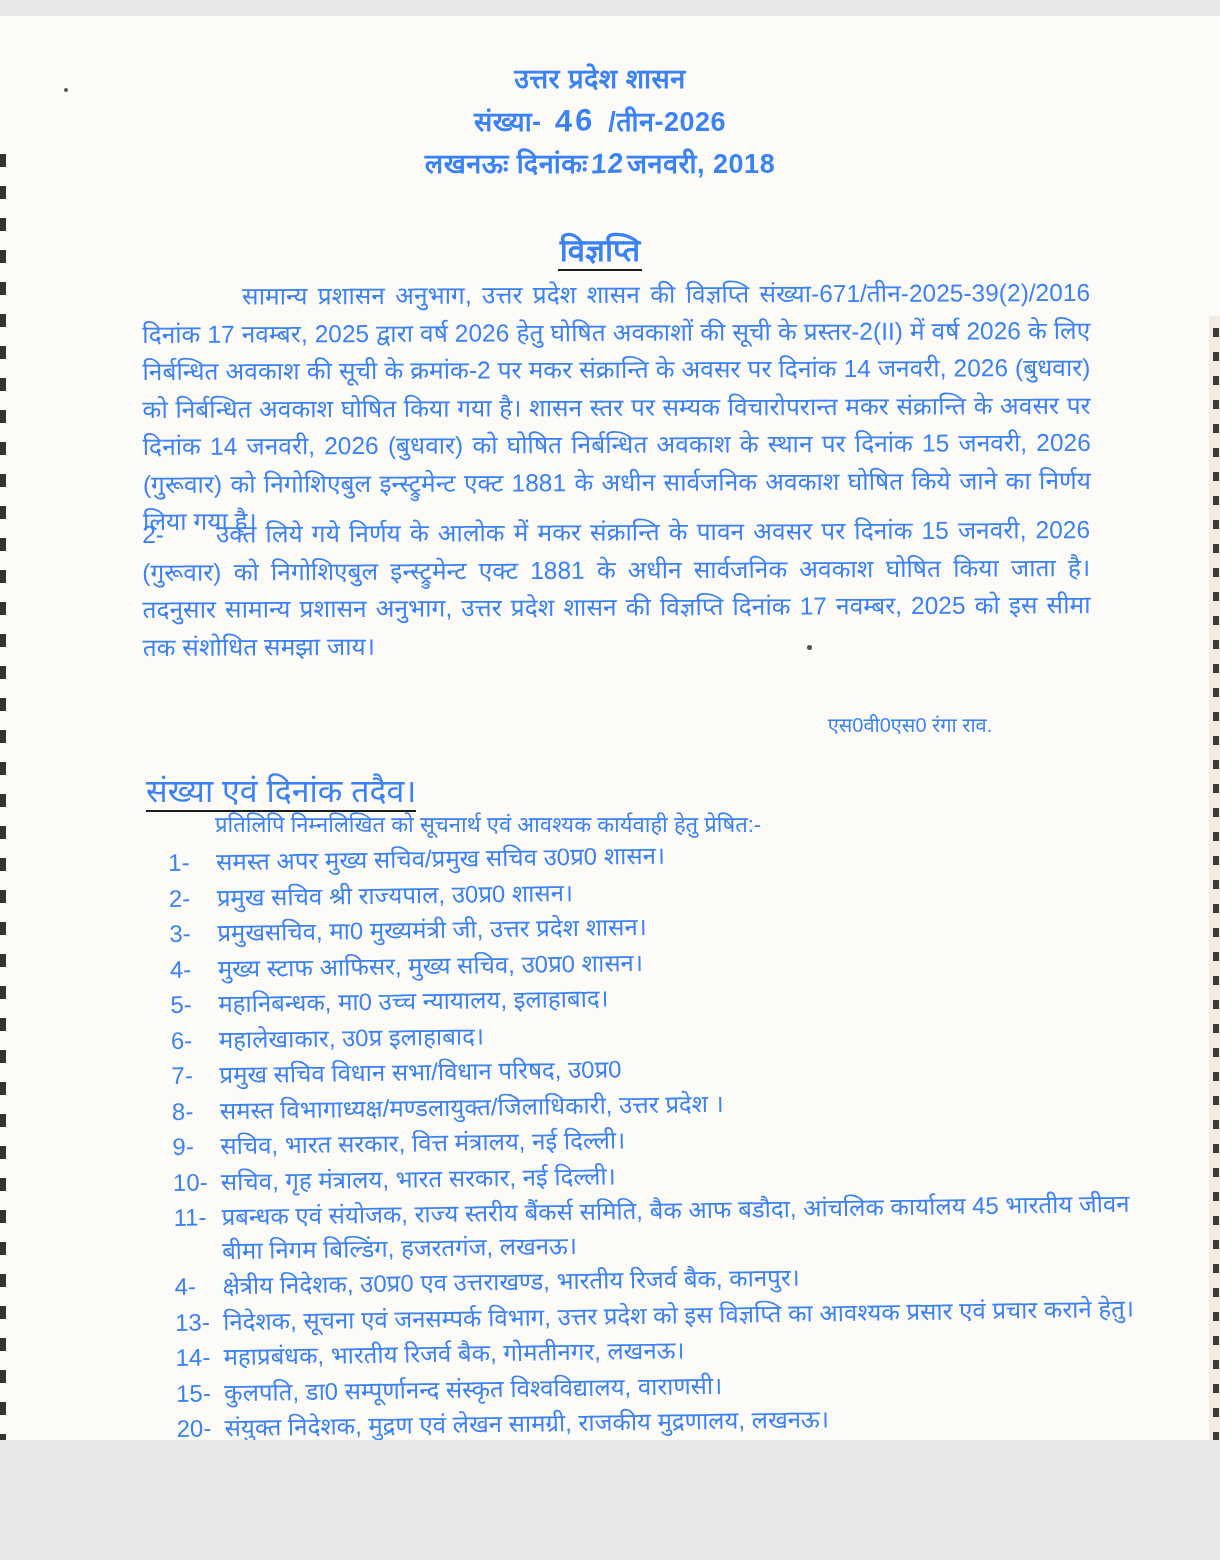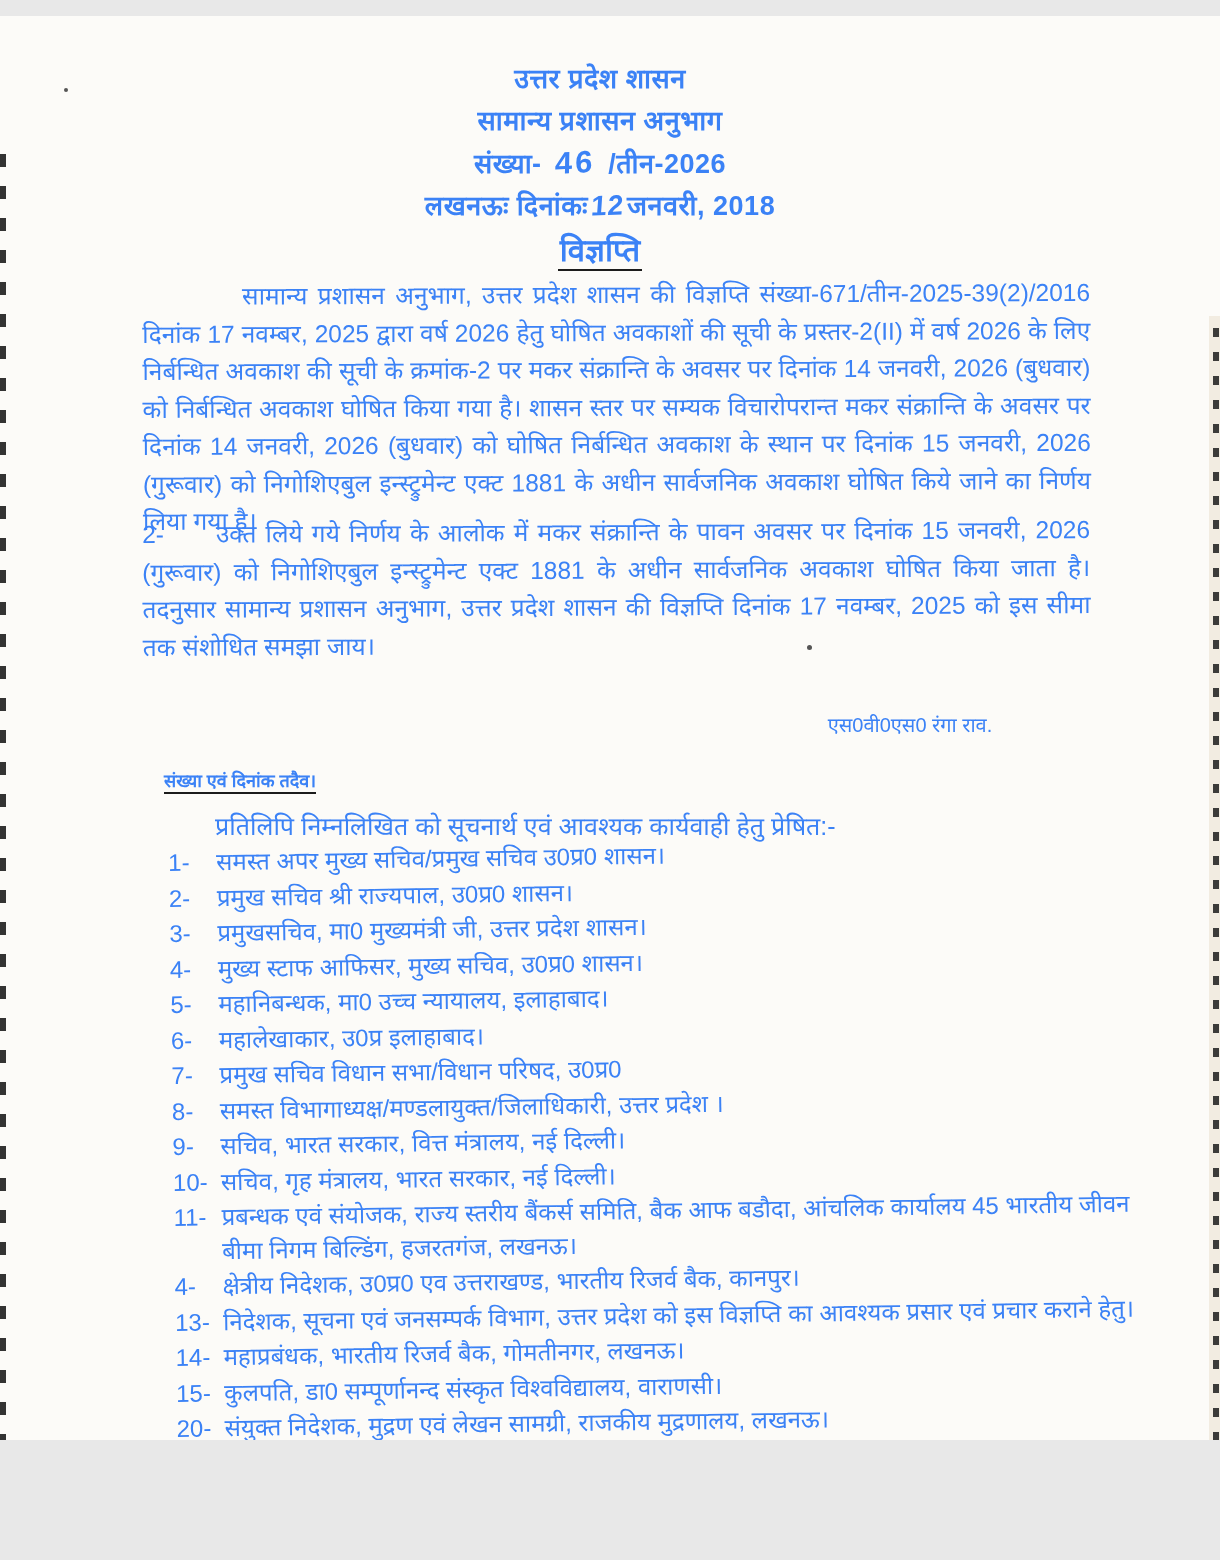--- a/index.html
+++ b/index.html
@@ -64,27 +64,27 @@
   }
   .para1{top:262px;text-indent:100px;transform:rotate(-.25deg);transform-origin:left top;}
   .para2{top:500px;transform:rotate(-.3deg);transform-origin:left top;}
   .para2-gap{display:inline-block;width:52px;}
 
   .sig-block{
     position:absolute;top:688px;left:765px;width:290px;
     text-align:center;font-size:20px;line-height:43px;font-weight:500;
   }
   .copy-heading{
-    position:absolute;top:752px;left:164px;
-    font-size:18px;font-weight:700;
+    position:absolute;top:752px;left:146px;
+    font-size:32px;font-weight:400;
   }
   .copy-heading span{border-bottom:2.5px solid #1c1c1c;padding-bottom:1px;}
   .copy-intro{
     position:absolute;top:792px;left:215px;
-    font-size:25px;font-weight:500;
+    font-size:22px;font-weight:500;
   }
   .copy-list{
     position:absolute;top:830px;left:168px;width:965px;
     font-size:24px;line-height:33.5px;font-weight:500;
     transform:rotate(-.85deg);transform-origin:0 0;
   }
   .copy-item{display:flex;margin-bottom:2px;}
   .copy-item .no{flex:0 0 48px;}
   .copy-item .txt{flex:1;}
 
@@ -111,21 +111,20 @@
 <div class="page">
 
   <div class="edge-left"></div>
   <div class="edge-right-tint"></div>
   <div class="edge-right"></div>
   <div class="speck" style="left:64px;top:72px;width:4px;height:4px;"></div>
   <div class="speck" style="left:807px;top:629px;width:5px;height:5px;"></div>
 
   <div class="doc-header">
     <div>उत्तर प्रदेश शासन</div>
-    <div>सामान्य प्रशासन अनुभाग</div>
     <div><span>संख्या-</span> <span class="hw">46</span> <span>/तीन-2026</span></div>
     <div><span>लखनऊः दिनांकः</span><span class="hw-small">12</span><span>जनवरी, 2018</span></div>
   </div>
 
   <div class="notice-title">
     <span>विज्ञप्ति</span>
   </div>
 
   <div class="para para1">सामान्य प्रशासन अनुभाग, उत्तर प्रदेश शासन की विज्ञप्ति संख्या-671/तीन-2025-39(2)/2016 दिनांक 17 नवम्बर, 2025 द्वारा वर्ष 2026 हेतु घोषित अवकाशों की सूची के प्रस्तर-2(II) में वर्ष 2026 के लिए निर्बन्धित अवकाश की सूची के क्रमांक-2 पर मकर संक्रान्ति के अवसर पर दिनांक 14 जनवरी, 2026 (बुधवार) को निर्बन्धित अवकाश घोषित किया गया है। शासन स्तर पर सम्यक विचारोपरान्त मकर संक्रान्ति के अवसर पर दिनांक 14 जनवरी, 2026 (बुधवार) को घोषित निर्बन्धित अवकाश के स्थान पर दिनांक 15 जनवरी, 2026 (गुरूवार) को निगोशिएबुल इन्स्ट्रुमेन्ट एक्ट 1881 के अधीन सार्वजनिक अवकाश घोषित किये जाने का निर्णय लिया गया है।</div>
 

